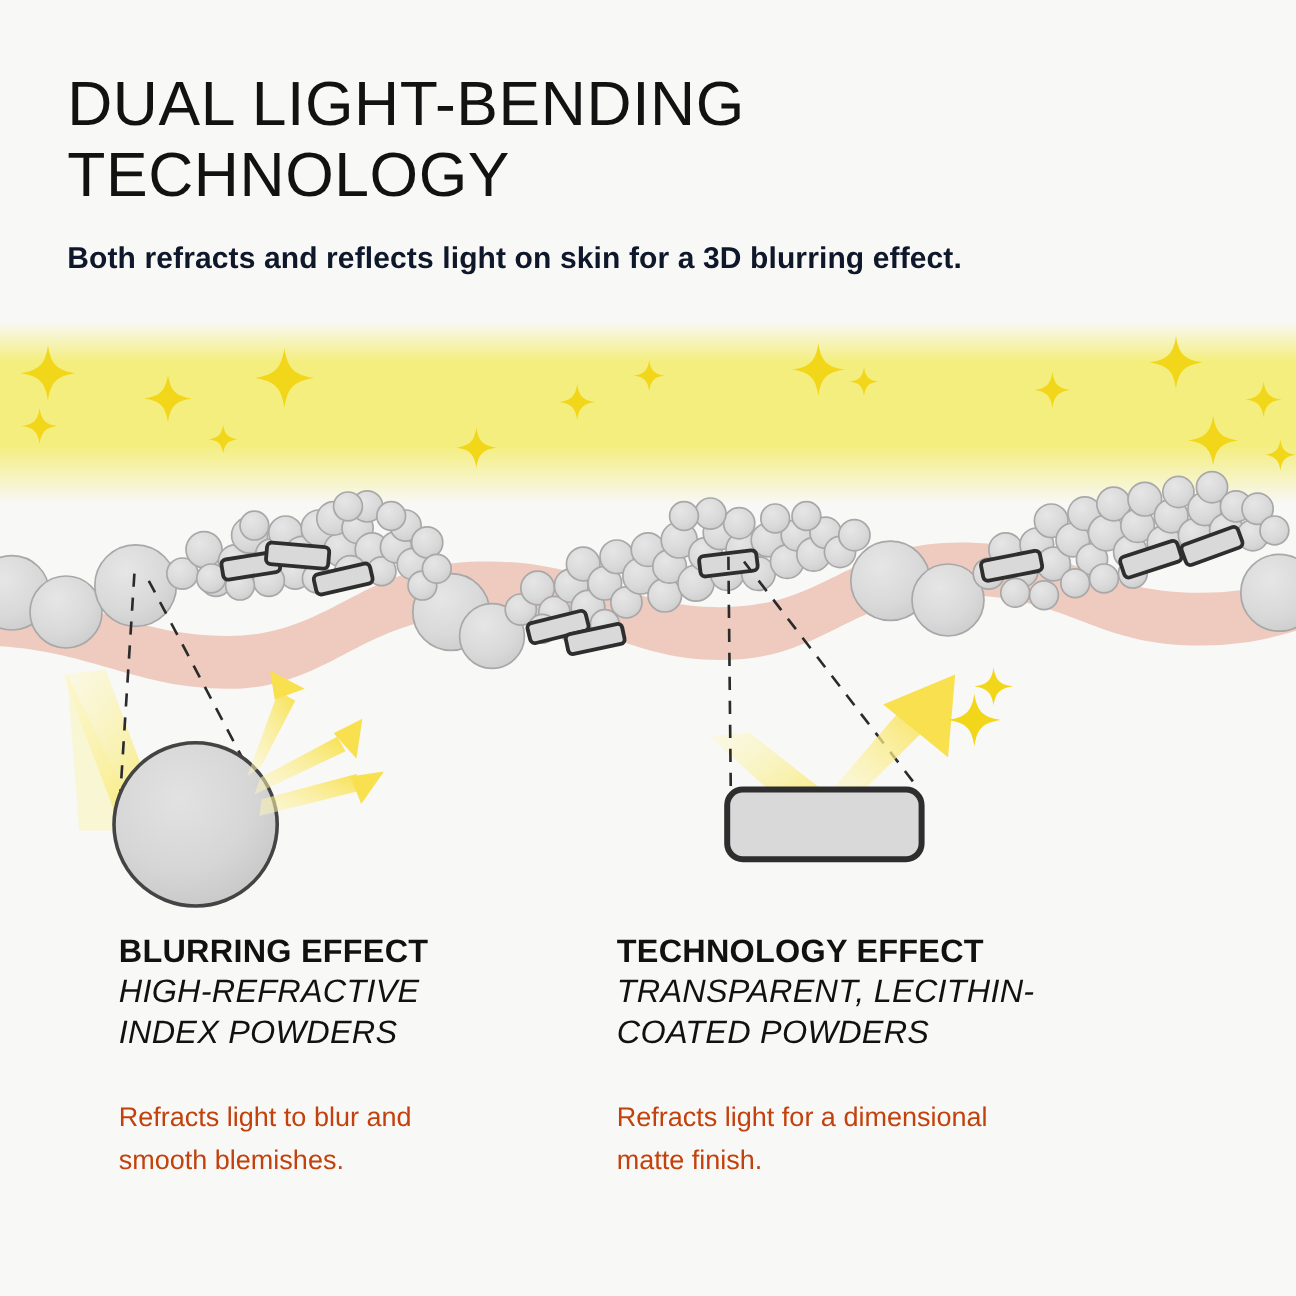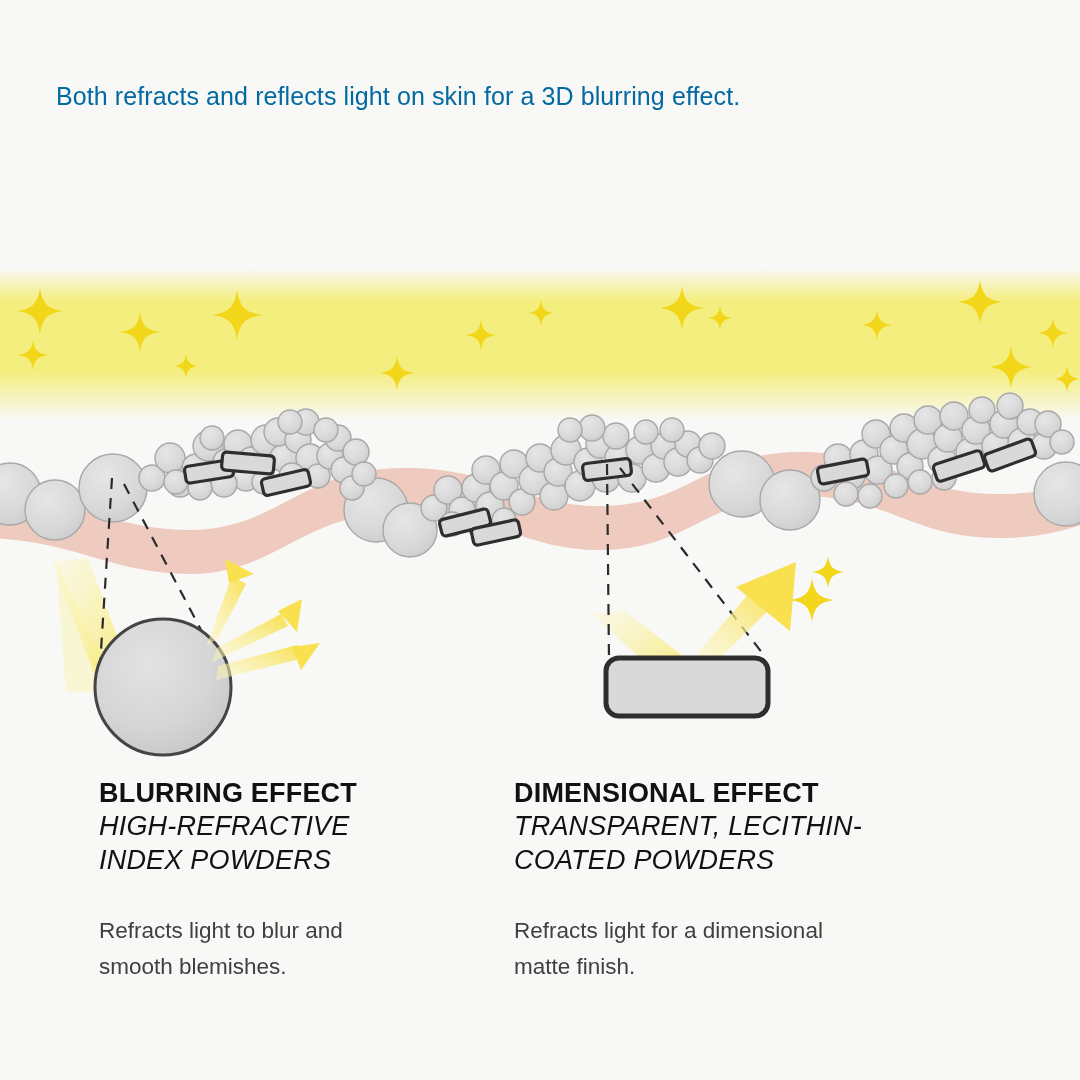--- a/index.html
+++ b/index.html
@@ -30,23 +30,23 @@
     font-weight: 400;
     letter-spacing: 0.5px;
     margin: 0;
     color: #121212;
     white-space: pre-line;
   }
   #subtitle {
     margin: 0;
     padding-top: 24px;
     font-size: 25px;
-    font-weight: 400;
+    font-weight: 700;
     letter-spacing: 0.1px;
-    color: #0369a1;
+    color: #0f172a;
   }
 
   
   #scene {
     position: absolute;
     left: 0;
     top: 262px;
     width: 1080px;
     height: 500px;
   }
@@ -83,30 +83,32 @@
     line-height: 1.26;
     white-space: pre-line;
     font-style: italic;
   }
   .col-body {
     font-size: 22.5px;
     font-weight: 400;
     margin: 0;
     padding-top: 36px;
     line-height: 1.62;
-    color: #404040;
+    color: #c2410c;
     white-space: pre-line;
   }
 </style>
 </head>
 <body>
 
 <div id="page">
 
   <div id="header">
+    <h1 id="title">DUAL LIGHT-BENDING
+TECHNOLOGY</h1>
     <p id="subtitle">Both refracts and reflects light on skin for a 3D blurring effect.</p>
   </div>
 
   <div id="scene">
     <svg width="1080" height="500" viewBox="0 0 1080 500" xmlns="http://www.w3.org/2000/svg">
       <defs>
 
         <linearGradient id="bandGrad" x1="0" y1="0" x2="0" y2="1">
           <stop offset="0%" stop-color="#f4ee7e" stop-opacity="0"></stop>
           <stop offset="22%" stop-color="#f4ee7e" stop-opacity="1"></stop>
@@ -374,21 +376,21 @@
 
     <div class="col left">
       <h2 class="col-heading">BLURRING EFFECT</h2>
       <p class="col-sub">HIGH-REFRACTIVE
 INDEX POWDERS</p>
       <p class="col-body">Refracts light to blur and
 smooth blemishes.</p>
     </div>
 
     <div class="col right">
-      <h2 class="col-heading">DIMENSIONAL EFFECT</h2>
+      <h2 class="col-heading">TECHNOLOGY EFFECT</h2>
       <p class="col-sub">TRANSPARENT, LECITHIN-
 COATED POWDERS</p>
       <p class="col-body">Refracts light for a dimensional
 matte finish.</p>
     </div>
 
   </div>
 
 </div>
 

